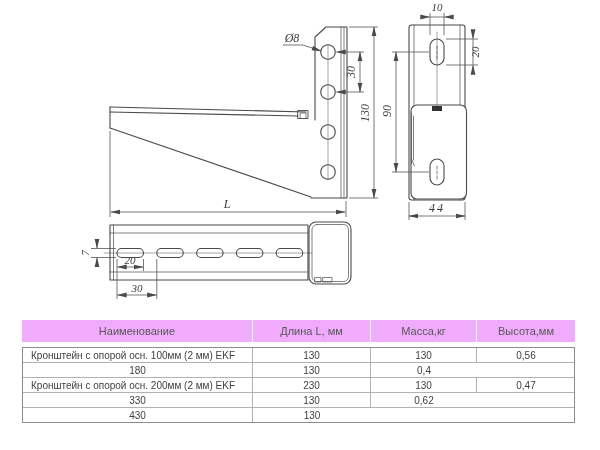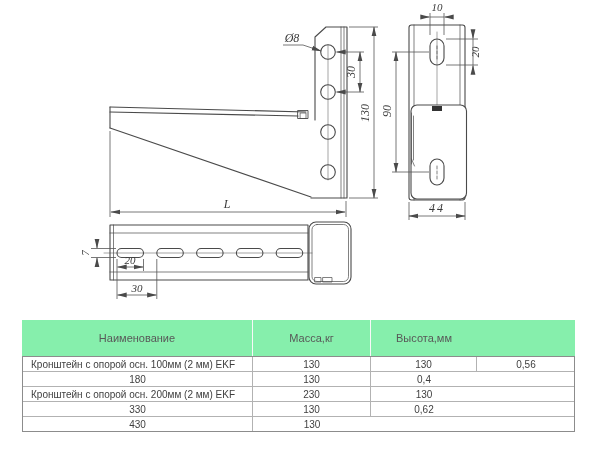--- a/index.html
+++ b/index.html
@@ -2,24 +2,24 @@
 <html><head>
 <meta charset="utf-8">
 <style>
   html,body{margin:0;padding:0;}
   body{width:600px;height:450px;font-family:"Liberation Sans",sans-serif;}
   .page{position:relative;width:600px;height:450px;background:#ffffff;overflow:hidden;}
   .drawing{position:absolute;top:0;left:0;}
   .dim-text{font-family:"Liberation Serif",serif;font-style:italic;font-size:12px;fill:#3a3a3a;}
   .dim-text.small{font-size:11px;}
   .spec-table{position:absolute;left:22px;top:320px;width:553px;}
-  .thead{display:grid;grid-template-columns:231px 118px 106px 98px;height:36px;background:#86efac;}
+  .thead{display:grid;grid-template-columns:231px 118px 106px 98px;height:22px;background:#f0abfc;}
   .hcell{display:flex;align-items:center;justify-content:center;font-size:11px;color:#585858;border-right:1px solid #f8f8f8;}
   .hcell:last-child{border-right:none;}
-  .tbody{border:1px solid #8c8c8c;background:#fff;}
+  .tbody{margin-top:5px;border:1px solid #8c8c8c;background:#fff;}
   .trow{display:grid;grid-template-columns:230px 118px 106px 98px;height:14px;border-bottom:1px solid #b2b2b2;}
   .trow:last-child{border-bottom:none;}
   .tcell{display:flex;align-items:center;justify-content:center;font-size:10px;color:#3f3f3f;border-right:1px solid #b2b2b2;overflow:hidden;white-space:nowrap;}
   .tcell:last-child{border-right:none;}
   .tcell.name{justify-content:flex-start;padding-left:8px;}
 </style>
 </head>
 <body>
 
 <div class="page">
@@ -141,39 +141,41 @@
       <line x1="117.5" y1="295" x2="156.3" y2="295" marker-start="url(#arr)" marker-end="url(#arr)"></line>
     </g>
     <text class="dim-text small" x="89" y="253" text-anchor="middle" transform="rotate(-90 89 253)">7</text>
     <text class="dim-text small" x="130" y="264" text-anchor="middle">20</text>
     <text class="dim-text small" x="137" y="292" text-anchor="middle">30</text>
   </svg>
 
   <div class="spec-table">
     <div class="thead">
       <div class="hcell">Наименование</div>
+      <div class="hcell">Длина L, мм</div>
       <div class="hcell">Масса,кг</div>
       <div class="hcell">Высота,мм</div>
     </div>
     <div class="tbody">
       <div class="trow">
         <div class="tcell name">Кронштейн с опорой осн. 100мм (2 мм) EKF</div>
         <div class="tcell">130</div>
         <div class="tcell">130</div>
         <div class="tcell">0,56</div>
       </div>
       <div class="trow">
         <div class="tcell">180</div>
         <div class="tcell">130</div>
         <div class="tcell">0,4</div>
       </div>
       <div class="trow">
         <div class="tcell name">Кронштейн с опорой осн. 200мм (2 мм) EKF</div>
         <div class="tcell">230</div>
         <div class="tcell">130</div>
+        <div class="tcell">0,47</div>
       </div>
       <div class="trow">
         <div class="tcell">330</div>
         <div class="tcell">130</div>
         <div class="tcell">0,62</div>
       </div>
       <div class="trow">
         <div class="tcell">430</div>
         <div class="tcell">130</div>
       </div>

